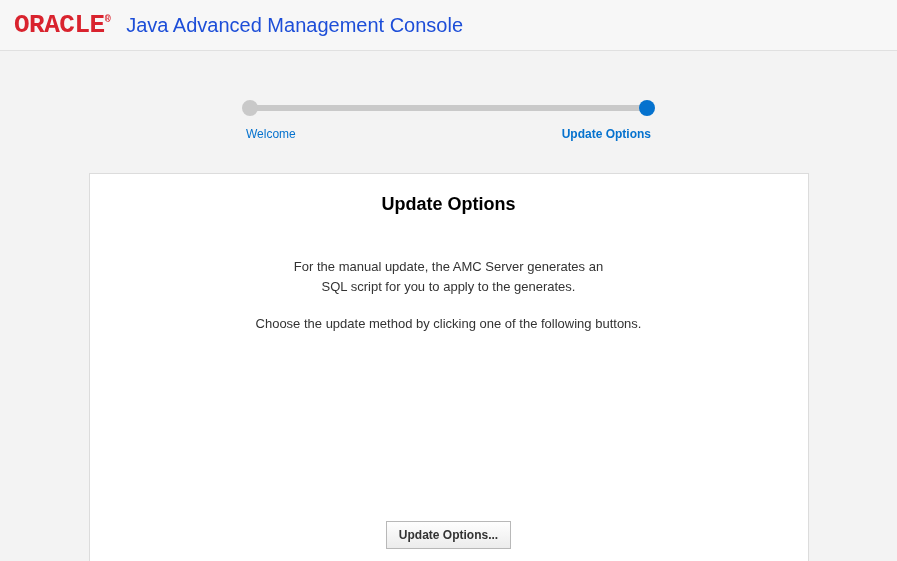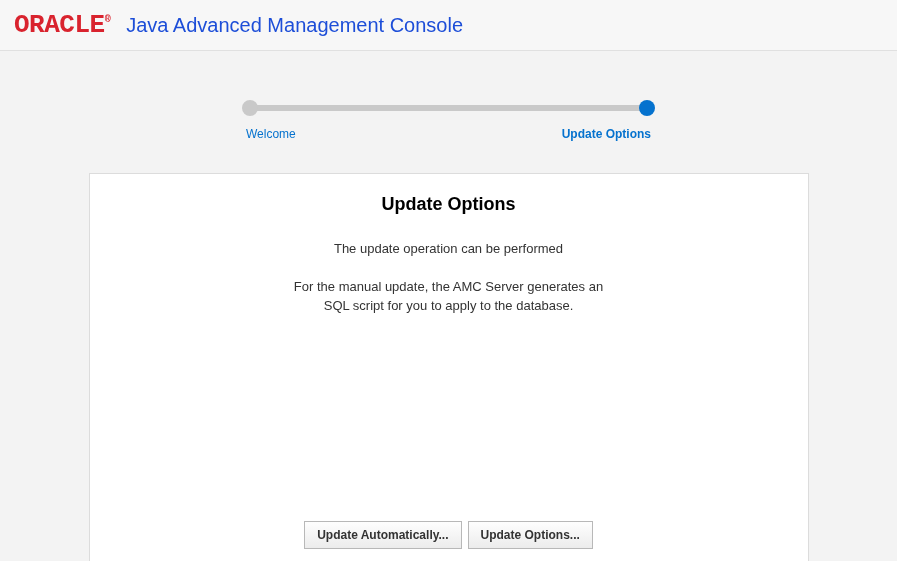--- a/index.html
+++ b/index.html
@@ -153,28 +153,29 @@
       <span class="progress-label">Welcome</span>
       <span class="progress-label active">Update Options</span>
     </div>
   </div>
 </div>
 
 <div class="card">
   <h1>Update Options</h1>
 
   <div class="para-group">
-    <p>The update operation can be performed</p>
   </div>
 
   <div class="para-group">
     <p>For the manual update, the AMC Server generates an</p>
-    <p>SQL script for you to apply to the database.</p>
+    <p>SQL script for you to apply to the generates.</p>
   </div>
 
+  <div class="para-group">
+    <p>Choose the update method by clicking one of the following buttons.</p>
+  </div>
 
   <div class="card-spacer"></div>
 
   <div class="button-row">
-    <button class="btn">Update Automatically...</button>
     <button class="btn">Update Options...</button>
   </div>
 </div>
 
 </body></html>

